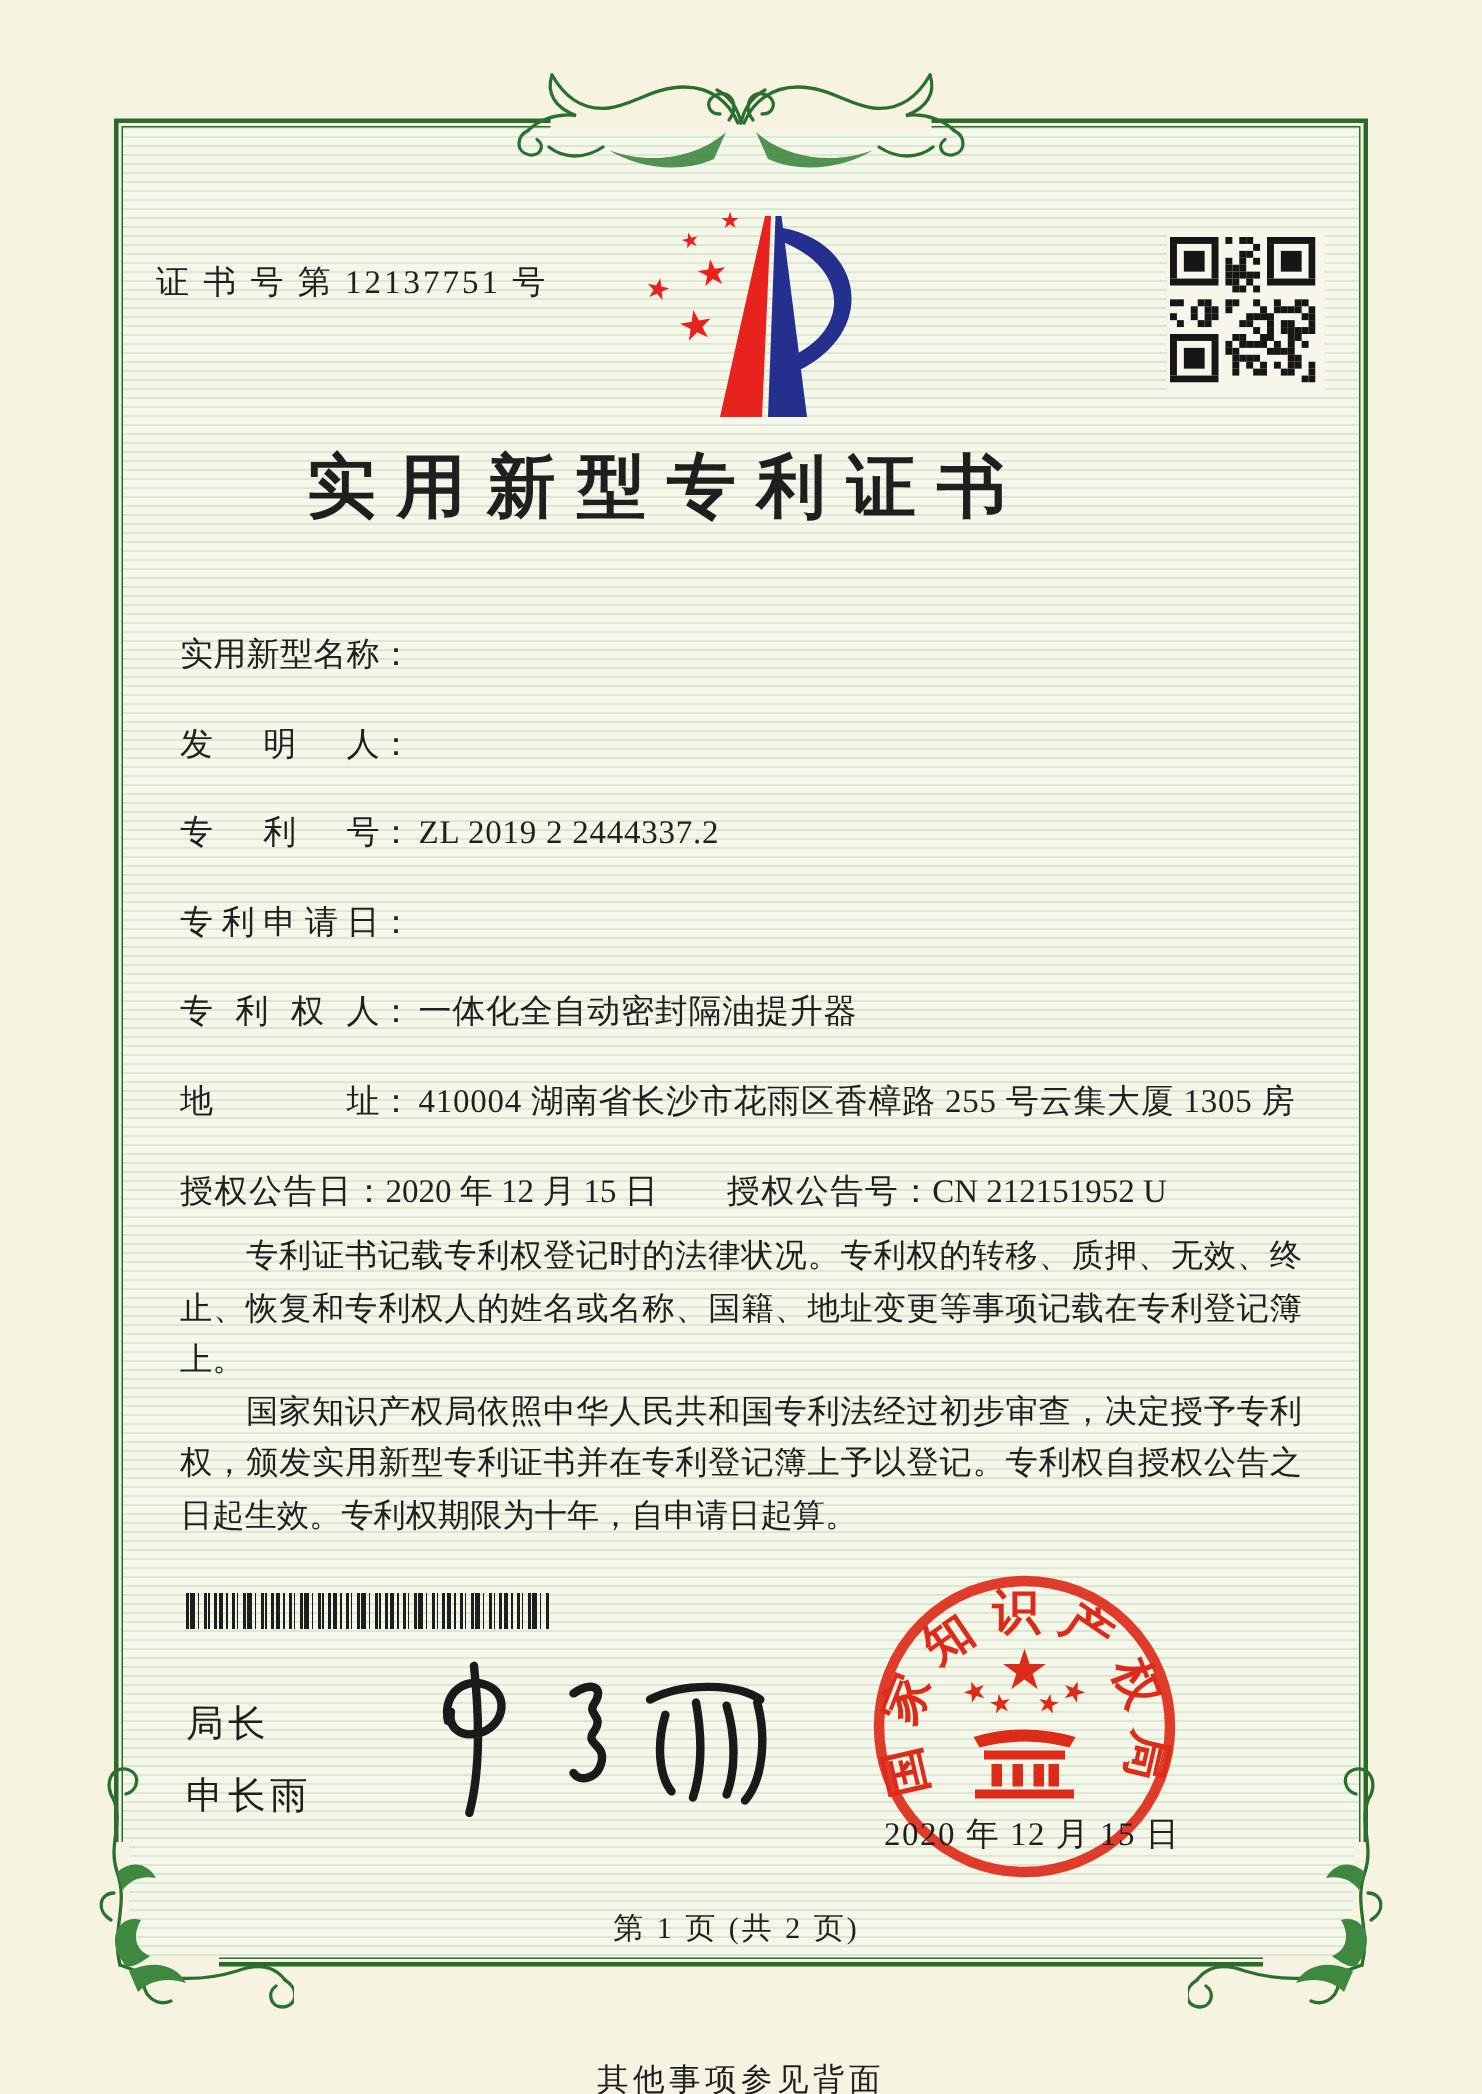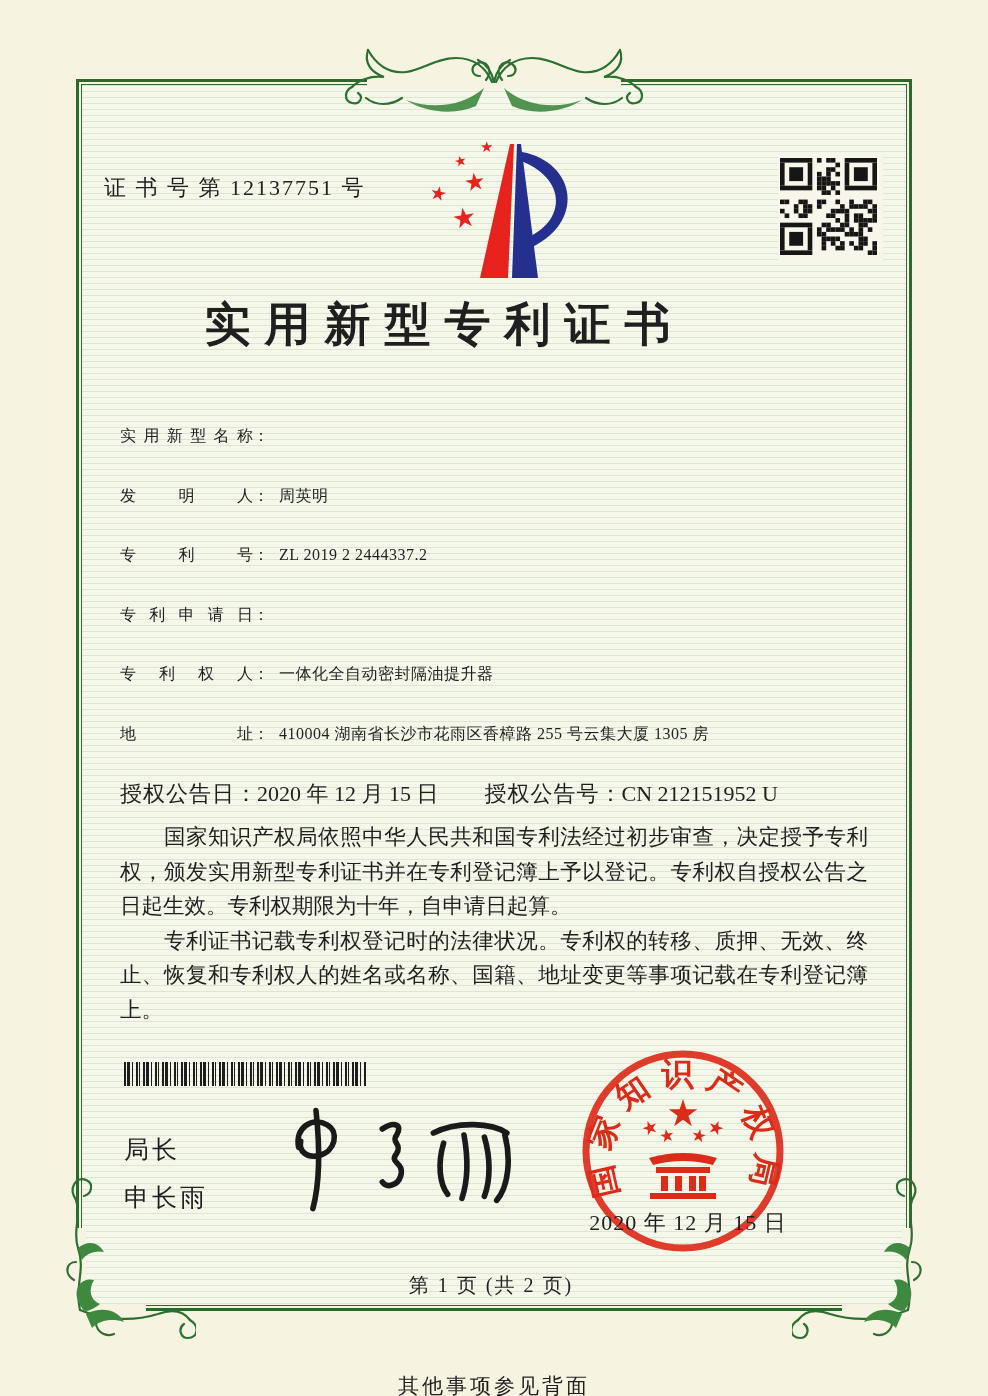--- a/index.html
+++ b/index.html
@@ -22,21 +22,21 @@
   .ornament{position:absolute;z-index:2;pointer-events:none;}
   .content{position:absolute;z-index:3;}
 
   .cert-no{left:104px;top:150px;font-size:22px;letter-spacing:2px;margin-top:23px;}
   .logo{left:418px;top:136px;width:180px;height:155px;}
   .logo .lstar{position:absolute;color:#e8221c;font-family:"DejaVu Sans",sans-serif;line-height:1;}
   .qr{left:778px;top:156px;width:101px;height:101px;background:#f8f6ea;padding:2px;}
   .title{left:0;top:294px;width:889px;text-align:center;font-size:46px;font-weight:bold;letter-spacing:14px;}
 
   .fields{left:120px;top:417px;width:760px;}
-  .field-row{display:flex;align-items:baseline;font-size:16px;line-height:37px;margin-bottom:22.5px;}
+  .field-row{display:flex;align-items:baseline;font-size:22px;line-height:37px;margin-bottom:22.5px;}
   .flabel{flex:none;width:133px;text-align:justify;text-align-last:justify;}
   .fcolon{flex:none;width:26px;}
   .fvalue{flex:1;letter-spacing:.5px;}
 
   .grant-row{left:120px;top:775px;width:780px;display:flex;font-size:22px;line-height:37px;}
   .grant-pair{display:flex;align-items:baseline;}
   .grant-pair.second{margin-left:46px;}
   .glabel{letter-spacing:1px;}
 
   .paragraphs{left:120px;top:820px;width:748px;font-size:21.5px;line-height:34.5px;text-align:justify;}
@@ -266,21 +266,20 @@
 <div class="content title">实用新型专利证书</div>
 
 <div class="content fields">
   <div class="field-row">
     <span class="flabel">实用新型名称</span>
       <span class="fcolon">：</span>
   </div>
   <div class="field-row">
     <span class="flabel">发明人</span>
       <span class="fcolon">：</span>
-      <span class="fvalue">周英明</span>
   </div>
   <div class="field-row">
     <span class="flabel">专利号</span>
       <span class="fcolon">：</span>
       <span class="fvalue">ZL 2019 2 2444337.2</span>
   </div>
   <div class="field-row">
     <span class="flabel">专利申请日</span>
       <span class="fcolon">：</span>
   </div>
@@ -303,22 +302,22 @@
       <span>2020 年 12 月 15 日</span>
   </span>
   <span class="grant-pair second">
     <span class="glabel">授权公告号</span>
       <span>：</span>
       <span>CN 212151952 U</span>
   </span>
 </div>
 
 <div class="content paragraphs">
+  <p>专利证书记载专利权登记时的法律状况。专利权的转移、质押、无效、终止、恢复和专利权人的姓名或名称、国籍、地址变更等事项记载在专利登记簿上。</p>
   <p>国家知识产权局依照中华人民共和国专利法经过初步审查，决定授予专利权，颁发实用新型专利证书并在专利登记簿上予以登记。专利权自授权公告之日起生效。专利权期限为十年，自申请日起算。</p>
-  <p>专利证书记载专利权登记时的法律状况。专利权的转移、质押、无效、终止、恢复和专利权人的姓名或名称、国籍、地址变更等事项记载在专利登记簿上。</p>
 </div>
 
 <div class="content barcode"></div>
 
 <div class="content signer">
   <div>局长</div>
   <div>申长雨</div>
 </div>
 
 <div class="content signature">

